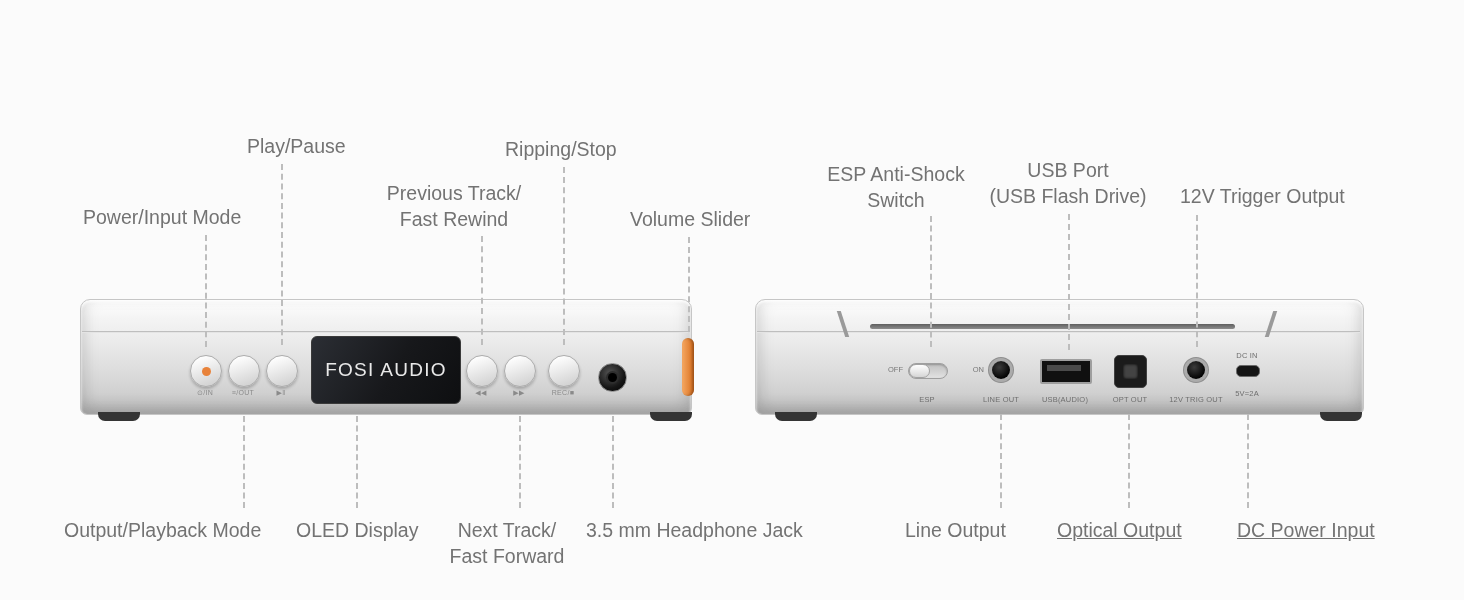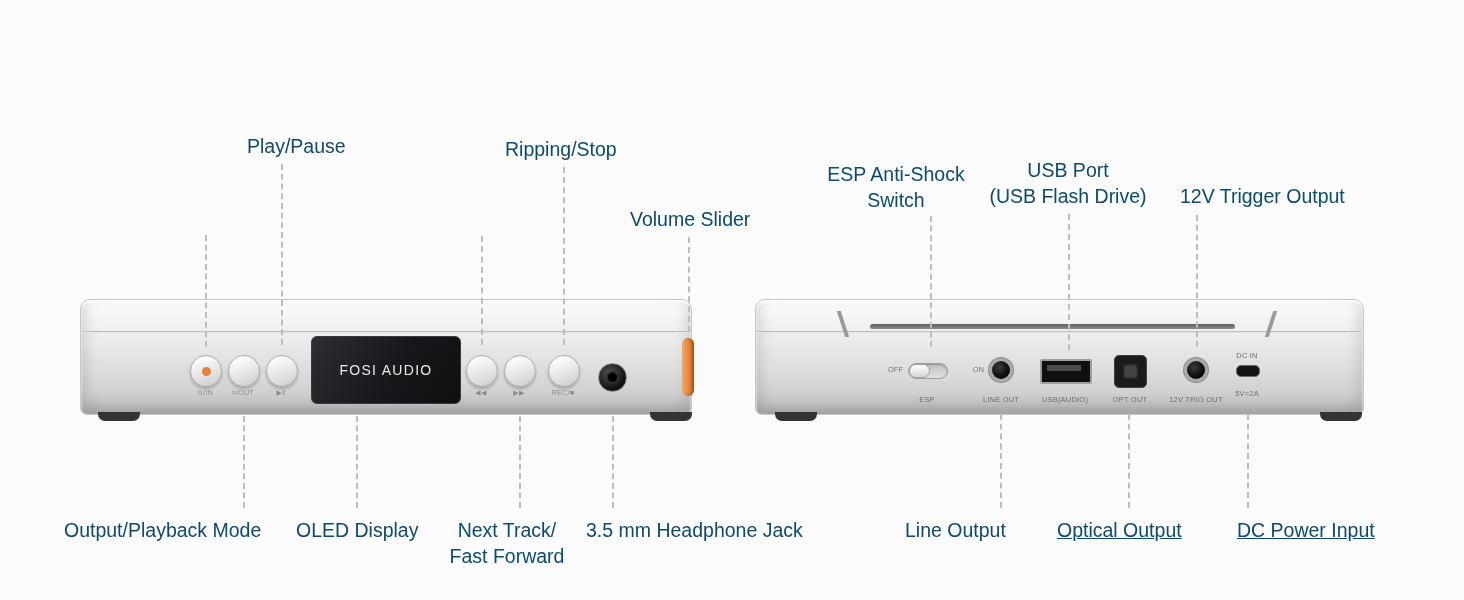--- a/index.html
+++ b/index.html
@@ -2,21 +2,21 @@
 <html><head>
 <meta charset="utf-8">
 <style>
   html,body{margin:0;padding:0;background:#ffffff;}
   .canvas{
     position:relative;width:1464px;height:600px;background:#fbfbfb;
     font-family:"Liberation Sans",sans-serif;overflow:hidden;
   }
   
   .callout{
-    position:absolute;font-size:19.5px;line-height:26px;color:#0c4a6e;
+    position:absolute;font-size:19.5px;line-height:26px;color:#737373;
     font-weight:500;white-space:pre-line;z-index:8;
   }
   .callout.center{text-align:center;}
   
   .leader{position:absolute;width:0;border-left:2px dashed #bdbdbd;z-index:6;}
   
   .device{position:absolute;z-index:1;}
   .chassis{
     position:absolute;left:0;top:0;width:100%;height:114px;
     border:1px solid #c6c6c6;border-radius:10px 10px 7px 7px;
@@ -32,21 +32,21 @@
     background:linear-gradient(160deg,#ffffff 10%,#d2d2d2 90%);
     border:1px solid #acacac;box-shadow:0 2px 3px rgba(0,0,0,.22);}
   .fbtn .dot{position:absolute;left:50%;top:50%;width:9px;height:9px;
     margin:-4.5px 0 0 -4.5px;border-radius:50%;background:#e8823a;}
   .glyph{position:absolute;width:60px;top:90px;text-align:center;font-size:7px;
     color:#8a8a8a;letter-spacing:.3px;}
   .display{position:absolute;left:231px;top:37px;width:148px;height:66px;
     border-radius:6px;border:1px solid #3a3a3a;
     background:linear-gradient(120deg,#2b2e34 0%,#17181b 55%,#0e0f11 100%);
     display:flex;align-items:center;justify-content:center;}
-  .display .brand{font-size:14px;letter-spacing:1.3px;color:#e9e9e9;font-weight:500;}
+  .display .brand{font-size:19px;letter-spacing:1.3px;color:#e9e9e9;font-weight:500;}
   .hpjack{position:absolute;left:518px;top:64px;width:27px;height:27px;border-radius:50%;
     background:radial-gradient(circle at 40% 35%, #555 0%, #161616 60%, #000 100%);
     border:1px solid #8c8c8c;}
   .hpjack .hole{position:absolute;left:50%;top:50%;width:9px;height:9px;
     margin:-4.5px 0 0 -4.5px;border-radius:50%;background:#000;box-shadow:0 0 0 2px #2d2d2d;}
   .volwheel{position:absolute;left:602px;top:39px;width:12px;height:58px;border-radius:6px;
     background:linear-gradient(90deg,#f5a862,#d96e1d);
     box-shadow:inset -2px 0 3px rgba(0,0,0,.28);}
   
   .slot{position:absolute;left:115px;top:25px;width:365px;height:5px;border-radius:3px;
@@ -162,21 +162,24 @@
   <div class="leader" style="left:356px;top:416px;height:92px;"></div>
   <div class="leader" style="left:519px;top:416px;height:92px;"></div>
   <div class="leader" style="left:612px;top:416px;height:92px;"></div>
   <div class="leader" style="left:930px;top:216px;height:131px;"></div>
   <div class="leader" style="left:1068px;top:214px;height:136px;"></div>
   <div class="leader" style="left:1196px;top:215px;height:132px;"></div>
   <div class="leader" style="left:1000px;top:414px;height:94px;"></div>
   <div class="leader" style="left:1128px;top:414px;height:94px;"></div>
   <div class="leader" style="left:1247px;top:414px;height:94px;"></div>
 
+  <div class="callout" style="left:83px;top:204px;">Power/Input Mode</div>
   <div class="callout" style="left:247px;top:133px;">Play/Pause</div>
+  <div class="callout center" style="left:381px;top:180px;width:146px;">Previous Track/
+Fast Rewind</div>
   <div class="callout" style="left:505px;top:136px;">Ripping/Stop</div>
   <div class="callout" style="left:630px;top:206px;">Volume Slider</div>
 
   <div class="callout" style="left:64px;top:517px;">Output/Playback Mode</div>
   <div class="callout" style="left:296px;top:517px;">OLED Display</div>
   <div class="callout center" style="left:446px;top:517px;width:122px;">Next Track/
 Fast Forward</div>
   <div class="callout" style="left:586px;top:517px;">3.5 mm Headphone Jack</div>
 
   <div class="callout center" style="left:826px;top:161px;width:140px;">ESP Anti-Shock

